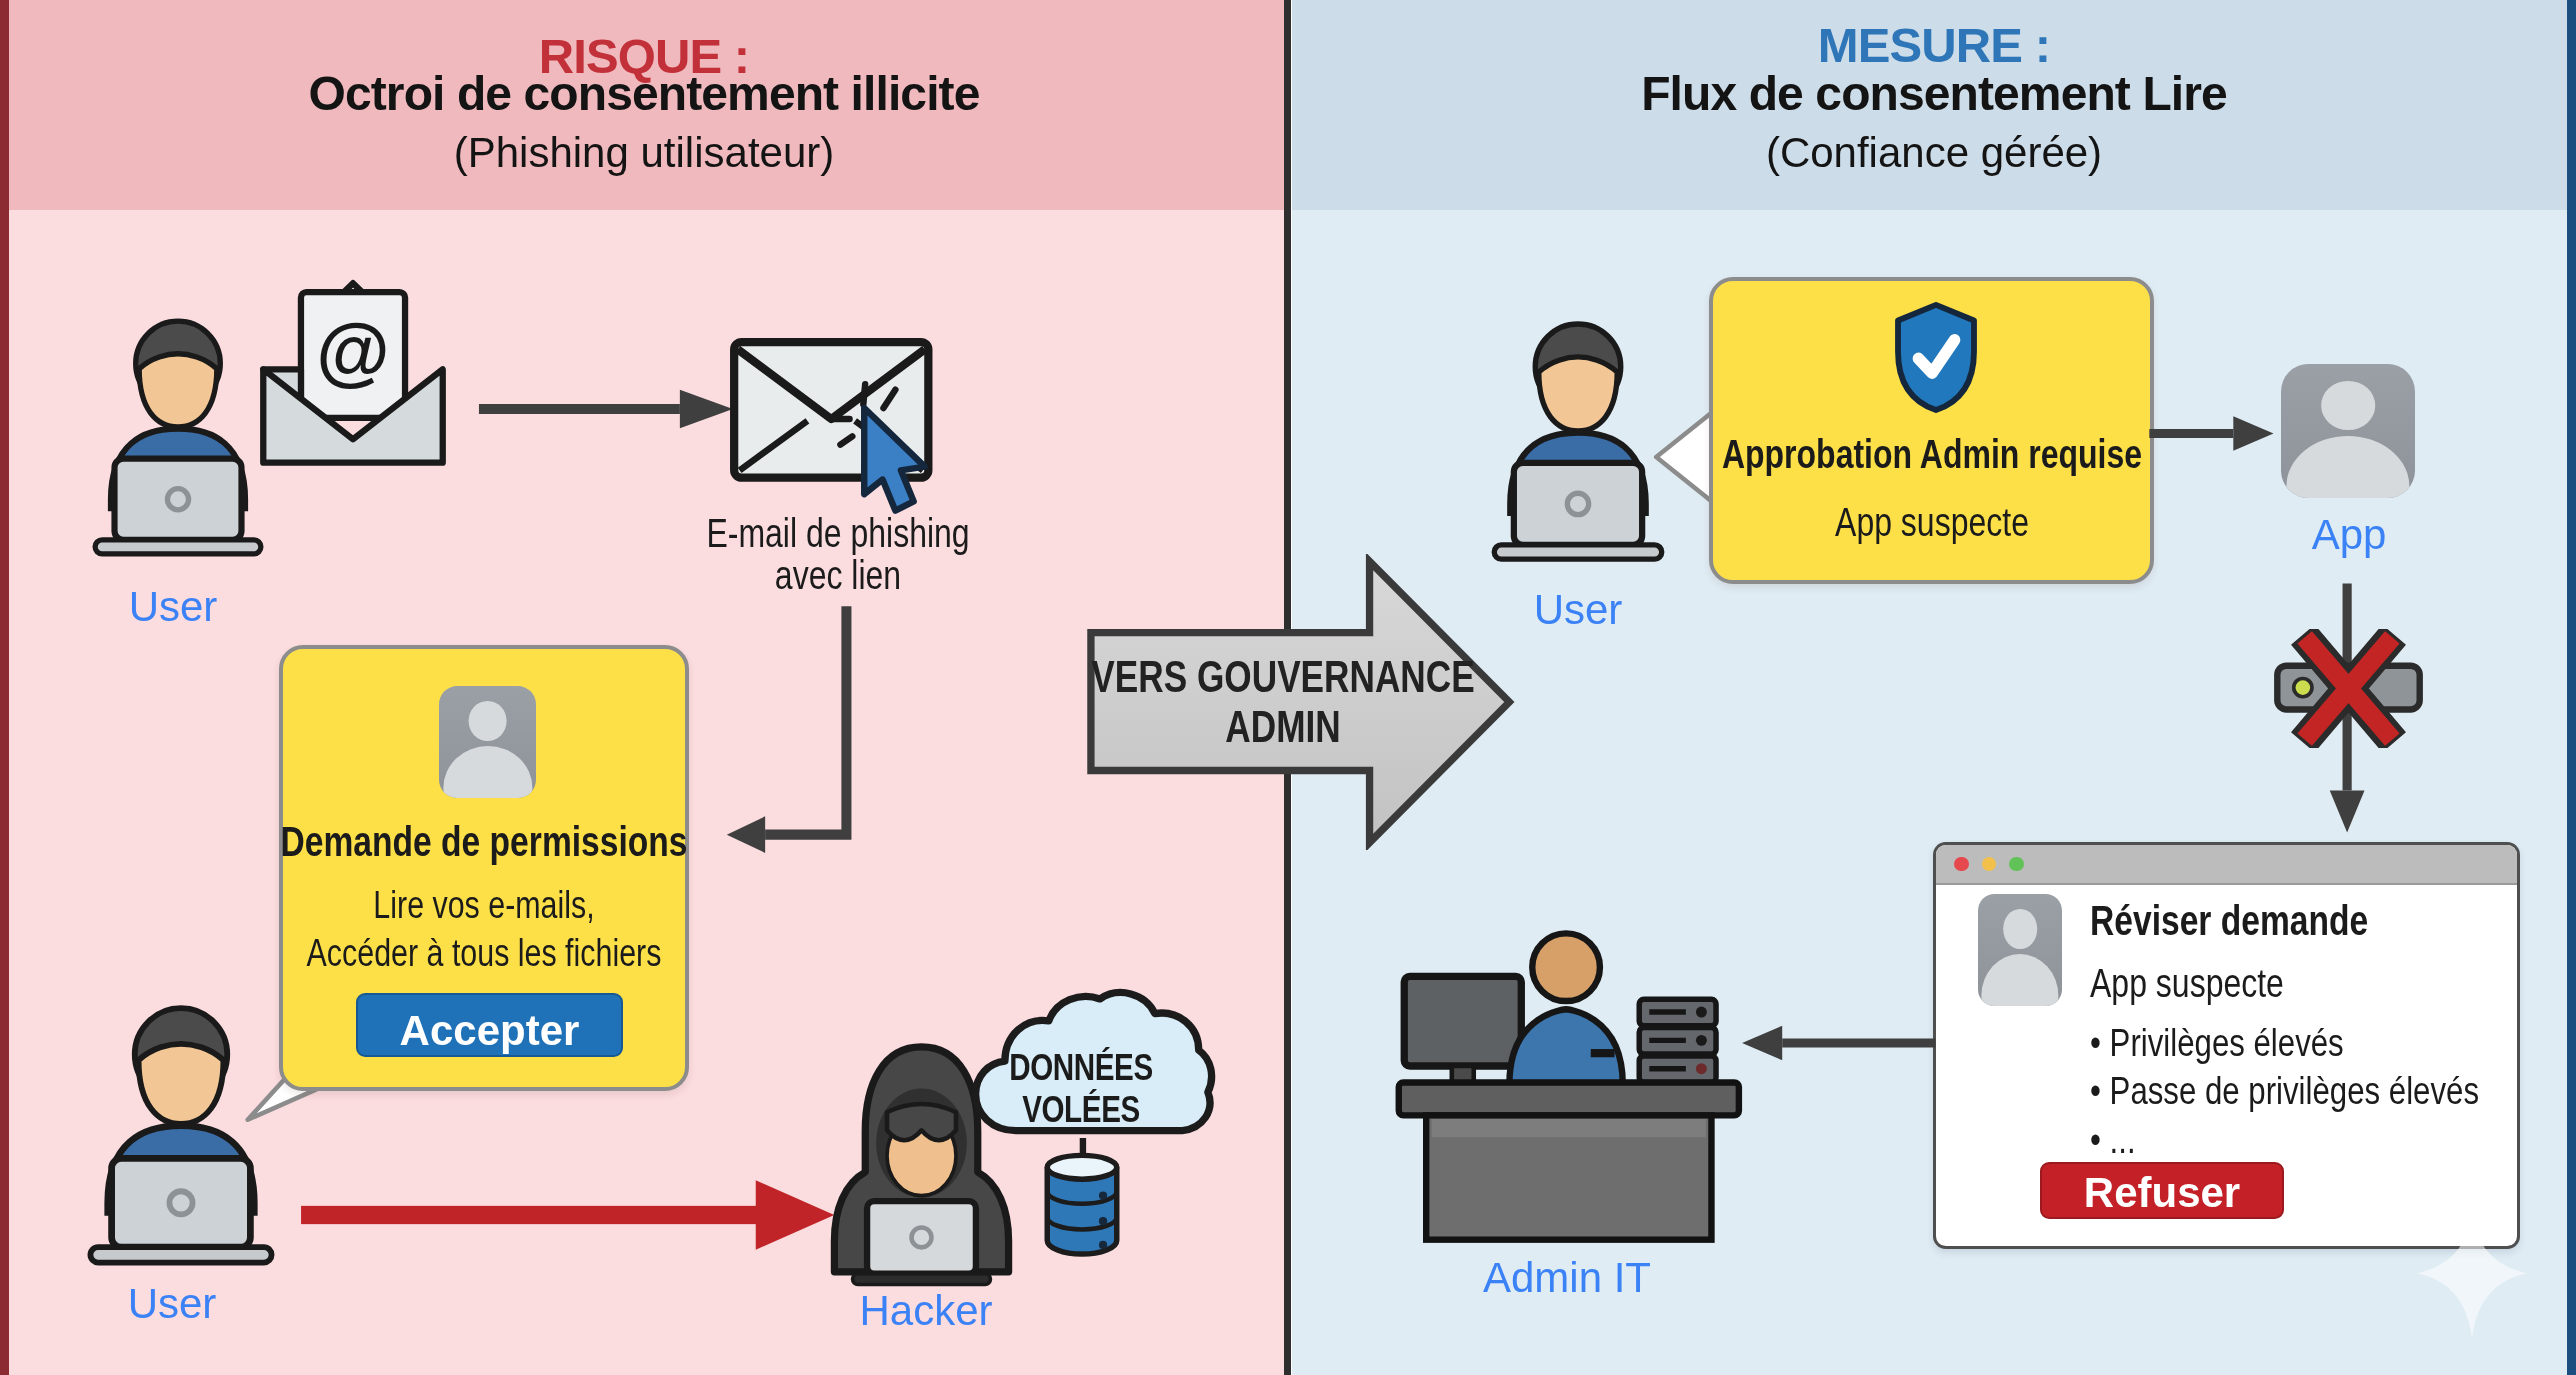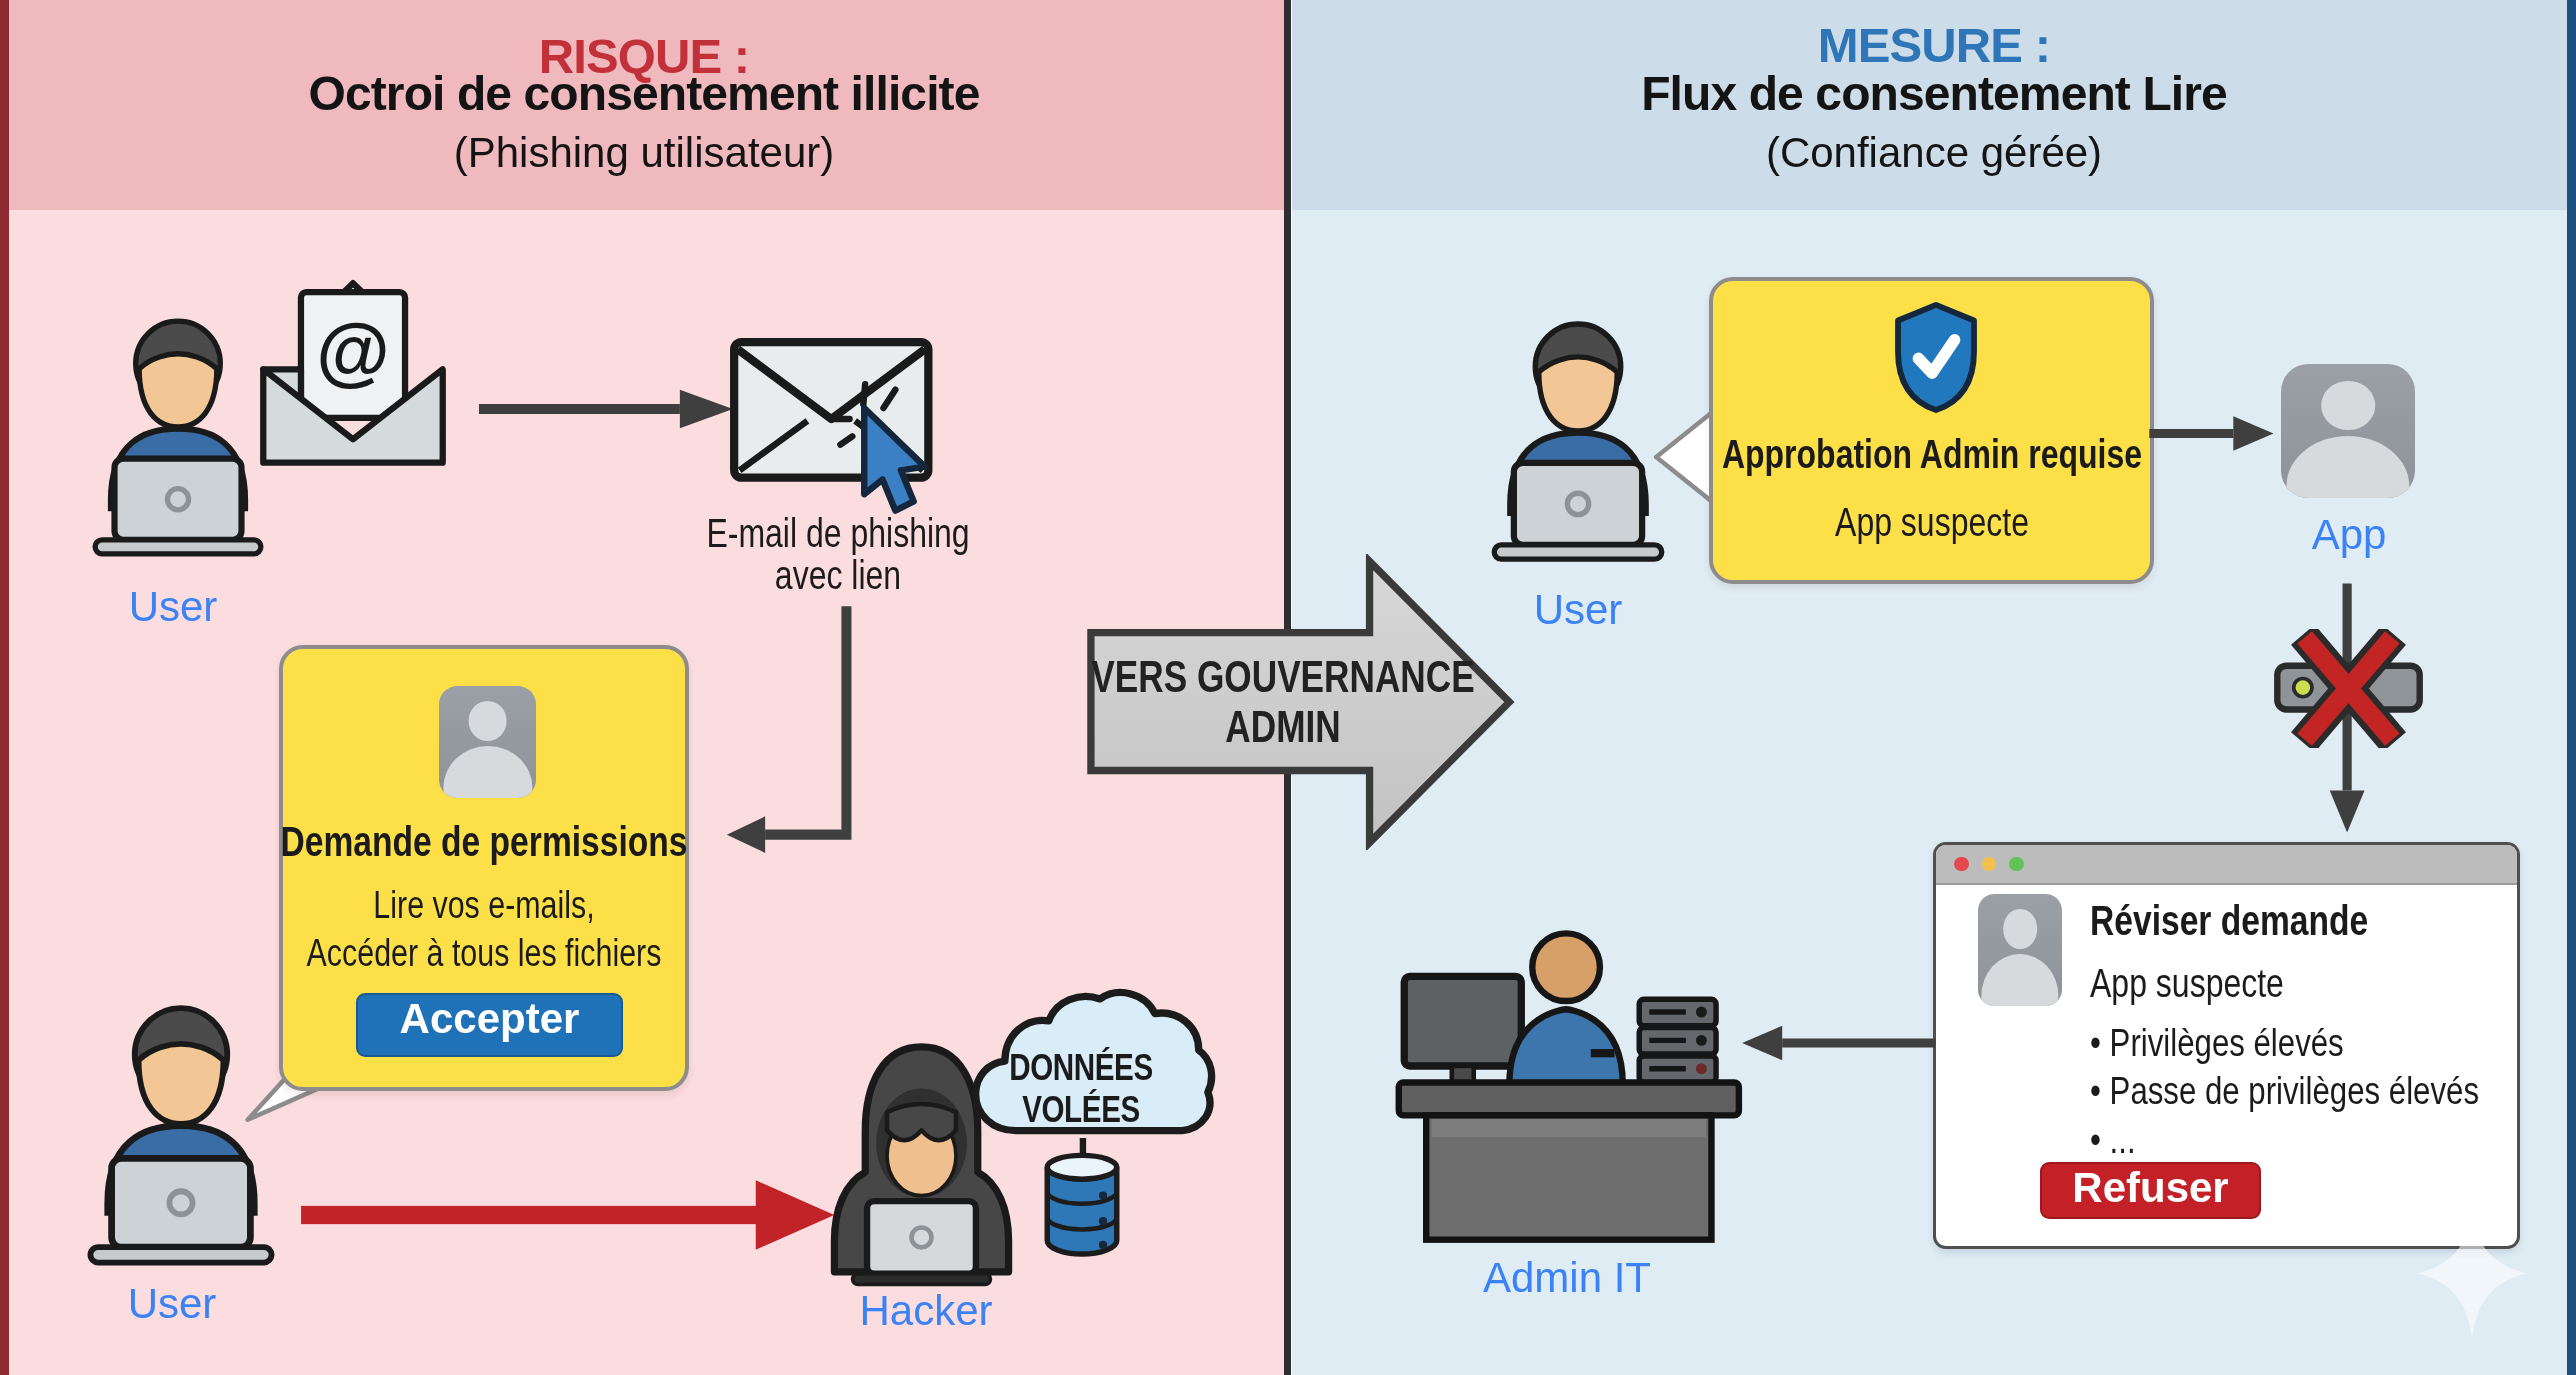--- a/index.html
+++ b/index.html
@@ -33,21 +33,21 @@
           box-shadow:0 3.7px 7.3px rgba(90,40,40,0.10);}
   .win{background:#ffffff;border:3.7px solid #4f4f4f;border-radius:12.8px;box-sizing:border-box;overflow:hidden;
        box-shadow:0 3.7px 7.3px rgba(40,60,90,0.12);}
   .winbar{position:absolute;left:0;top:0;right:0;height:38px;background:#bcbcbc;border-bottom:2.7px solid #9a9a9a;
           display:flex;align-items:center;gap:12.8px;padding-left:18.3px;}
   .dot{width:14.6px;height:14.6px;border-radius:50%;}
   
   .avatar{position:absolute;overflow:hidden;background:linear-gradient(#9ba0a6,#8d9399);}
   .avatar .head{position:absolute;left:50%;top:13%;width:40%;height:36%;border-radius:50%;transform:translateX(-50%);background:#d6dadd;}
   .avatar .torso{position:absolute;left:50%;top:54%;width:92%;height:75%;border-radius:50%;transform:translateX(-50%);background:#d6dadd;}
-  .btn{position:absolute;display:flex;align-items:flex-start;justify-content:center;color:#ffffff;
+  .btn{position:absolute;display:flex;align-items:flex-end;justify-content:center;color:#ffffff;
        font-weight:bold;font-size:42px;border-radius:9.1px;cursor:pointer;box-sizing:border-box;}
   .btnBlue{background:#1f72b8;border:2.7px solid #175a93;}
   .btnRed{background:#c32127;border:2.7px solid #9c1a1f;}
 </style>
 </head>
 <body>
 
 <div id="canvas">
 
   <div class="abs bgL"></div>
@@ -235,21 +235,21 @@
     </div>
     <div class="avatar" style="left:42px;top:49px;width:84px;height:112px;border-radius:16.5px;">
       <div class="head"></div>
         <div class="torso"></div>
     </div>
     <div class="txt tlc b" style="left:154px;top:53px;font-size:42px;">Réviser demande</div>
     <div class="txt tlc" style="left:154px;top:117px;font-size:40px;">App suspecte</div>
     <div class="txt tlc" style="left:154px;top:177px;font-size:39px;">• Privilèges élevés</div>
     <div class="txt tlc" style="left:154px;top:225px;font-size:39px;">• Passe de privilèges élevés</div>
     <div class="txt tlc" style="left:154px;top:274px;font-size:39px;">• ...</div>
-    <div class="btn btnRed" style="left:104px;top:317px;width:221px;height:57px;">
+    <div class="btn btnRed" style="left:104px;top:317px;width:244px;height:57px;">
       <span>Refuser</span>
     </div>
   </div>
 
   <svg class="abs" style="left:1731px;top:1012px;" width="210" height="62" viewBox="0 0 230 68">
     <line x1="224" y1="34" x2="56" y2="34" stroke="#3f3f3f" stroke-width="10"></line>
     <polygon points="56,15 56,53 12,34" fill="#3f3f3f"></polygon>
   </svg>
 
   <svg class="abs" style="left:1384px;top:927px;" width="366" height="320" viewBox="0 0 400 350">

